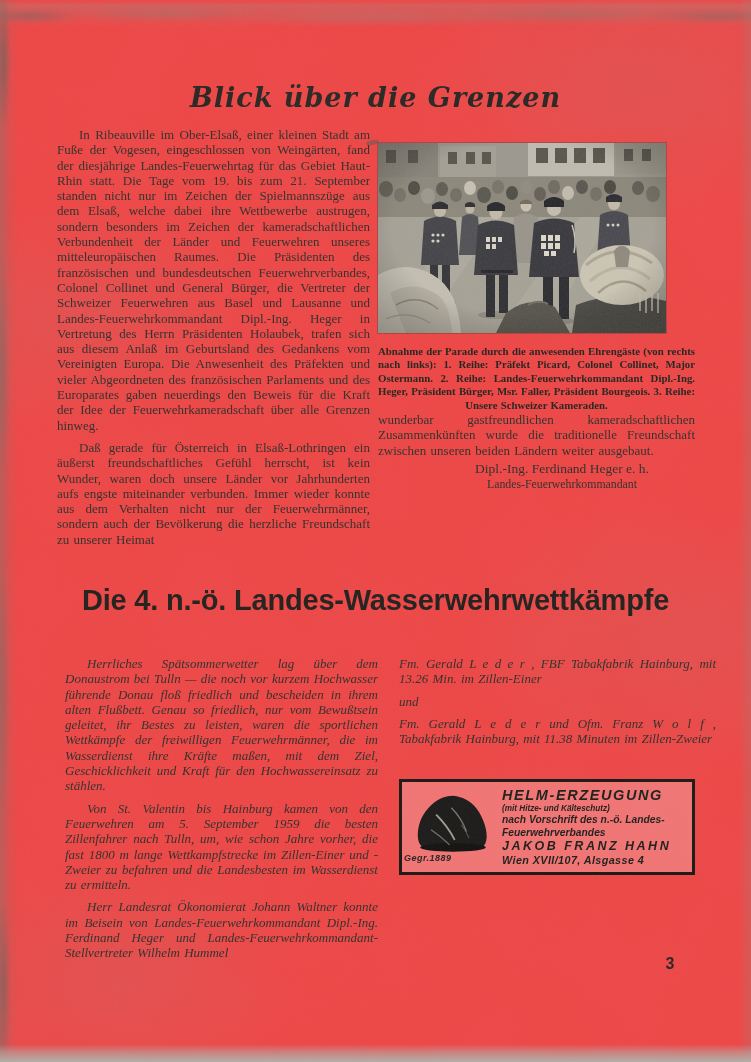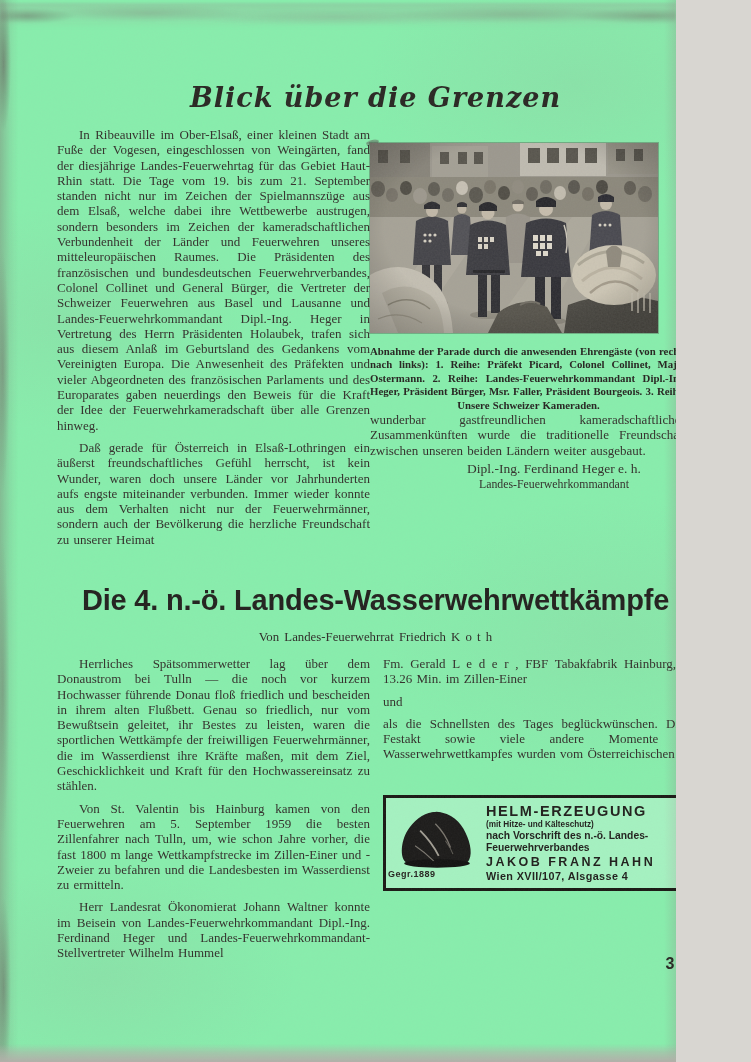--- a/index.html
+++ b/index.html
@@ -1,17 +1,17 @@
 <!DOCTYPE html>
 <html lang="de"><head>
 <meta charset="utf-8">
 <style>
   html,body{margin:0;padding:0;}
   body{width:751px;height:1062px;background:#d8d6d1;font-family:"Liberation Serif",serif;}
-  .page{position:relative;width:676px;height:1062px;background:#86efac;overflow:hidden;color:#2f2d28;}
+  .page{position:relative;width:751px;height:1062px;background:#ef4444;overflow:hidden;color:#2f2d28;}
 
   
   .scan-top{position:absolute;top:3px;left:0;width:100%;height:26px;pointer-events:none;
     background:
       radial-gradient(70px 11px at 4% 50%, rgba(105,102,95,.5), transparent 70%),
       radial-gradient(140px 12px at 22% 40%, rgba(130,127,120,.32), transparent 72%),
       radial-gradient(220px 11px at 50% 55%, rgba(140,137,130,.28), transparent 75%),
       radial-gradient(170px 12px at 76% 45%, rgba(125,122,115,.33), transparent 72%),
       radial-gradient(110px 11px at 96% 50%, rgba(110,107,100,.45), transparent 70%),
       linear-gradient(to bottom, rgba(150,147,140,.30), rgba(150,147,140,.12) 55%, rgba(150,147,140,0));
@@ -37,21 +37,21 @@
       radial-gradient(280px 160px at 15% 92%, rgba(150,147,139,.12), transparent 70%);}
   .smudge{position:absolute;top:140px;left:366px;width:13px;height:5px;border-radius:50%;
     background:rgba(90,88,82,.55);transform:rotate(-12deg);filter:blur(.5px);}
   .grain{position:absolute;inset:0;pointer-events:none;opacity:.35;}
 
   
   .title{position:absolute;top:82px;left:0;width:751px;text-align:center;
     font-family:"DejaVu Serif",serif;font-style:italic;font-weight:700;
     font-size:27px;letter-spacing:1px;color:#262420;}
   .cols{position:absolute;display:flex;}
-  .a1{top:127px;left:57px;gap:0;}
+  .a1{top:127px;left:57px;gap:8px;}
   .col-l{width:313px;}
   .col-r{width:317px;}
   p.body{margin:0;font-size:13px;line-height:15.3px;text-align:justify;word-spacing:1px;}
   p.body.indent{text-indent:22px;}
   p.body + p.body{margin-top:7px;}
 
   .photo-wrap{margin-top:16px;width:288px;height:190px;background:#b0aca2;
     box-shadow:0 0 0 1px rgba(60,58,52,.35);}
   .caption{margin:12px 0 0 0;font-size:10.8px;line-height:13.4px;font-weight:700;
     color:#22211d;text-align:justify;text-align-last:center;word-spacing:.5px;}
@@ -59,21 +59,21 @@
   .signature{margin:3px 18px 4px auto;width:230px;text-align:center;}
   .sig-name{font-size:13.5px;line-height:16px;}
   .sig-role{font-size:11.8px;line-height:14px;}
 
   
   .headline{position:absolute;top:584px;left:40px;width:671px;text-align:center;margin:0;
     font-family:"Liberation Sans",sans-serif;font-weight:700;font-size:29px;
     letter-spacing:-.2px;color:#1e1d1a;white-space:nowrap;}
   .byline{position:absolute;top:630px;left:0;width:751px;text-align:center;
     font-size:12.8px;color:#2a2824;word-spacing:2px;}
-  .a2{top:656px;left:57px;gap:13px;}
+  .a2{top:656px;left:65px;gap:21px;font-style:italic;}
   .entry{margin:0 0 0 16px;font-size:13px;line-height:16.2px;text-align:left;}
   .entry + .conj, .conj + .entry{margin-top:6px;}
   .conj{margin:6px 0 0 0;font-size:13px;line-height:15px;}
   .closing{margin-top:8px;}
 
   
   .ad{margin-top:33px;width:286px;border:3px solid #161511;background:rgba(255,255,255,.25);
     display:flex;align-items:center;padding:4px 2px;height:82px;}
   .ad-left{width:98px;flex:none;}
   .ad-left svg{display:block;margin:0 auto;}
@@ -277,32 +277,31 @@
       <p class="caption">Abnahme der Parade durch die anwesenden Ehrengäste (von rechts nach links): 1. Reihe: Präfekt Picard, Colonel Collinet, Major Ostermann. 2. Reihe: Landes-Feuerwehrkommandant Dipl.-Ing. Heger, Präsident Bürger, Msr. Faller, Präsident Bourgeois. 3. Reihe: Unsere Schweizer Kameraden.</p>
       <p class="body outro">wunderbar gastfreundlichen kameradschaftlichen Zusammenkünften wurde die traditionelle Freundschaft zwischen unseren beiden Ländern weiter ausgebaut.</p>
       <div class="signature">
         <div class="sig-name">Dipl.-Ing. Ferdinand Heger e. h.</div>
         <div class="sig-role">Landes-Feuerwehrkommandant</div>
       </div>
     </div>
   </div>
 
   <h2 class="headline">Die 4. n.-ö. Landes-Wasserwehrwettkämpfe</h2>
-  <div class="byline">Von Landes-Feuerwehrrat Friedrich K o t h</div>
 
   <div class="cols a2">
     <div class="col-l">
       <p class="body indent">Herrliches Spätsommerwetter lag über dem Donaustrom bei Tulln — die noch vor kurzem Hochwasser führende Donau floß friedlich und bescheiden in ihrem alten Flußbett. Genau so friedlich, nur vom Bewußtsein geleitet, ihr Bestes zu leisten, waren die sportlichen Wettkämpfe der freiwilligen Feuerwehrmänner, die im Wasserdienst ihre Kräfte maßen, mit dem Ziel, Geschicklichkeit und Kraft für den Hochwassereinsatz zu stählen.</p>
       <p class="body indent">Von St. Valentin bis Hainburg kamen von den Feuerwehren am 5. September 1959 die besten Zillenfahrer nach Tulln, um, wie schon Jahre vorher, die fast 1800 m lange Wettkampfstrecke im Zillen-Einer und -Zweier zu befahren und die Landesbesten im Wasserdienst zu ermitteln.</p>
       <p class="body indent">Herr Landesrat Ökonomierat Johann Waltner konnte im Beisein von Landes-Feuerwehrkommandant Dipl.-Ing. Ferdinand Heger und Landes-Feuerwehrkommandant-Stellvertreter Wilhelm Hummel</p>
     </div>
     <div class="col-r">
       <p class="body entry">Fm. Gerald L e d e r , FBF Tabakfabrik Hainburg, mit 13.26 Min. im Zillen-Einer</p>
       <p class="body conj">und</p>
-      <p class="body closing">als die Schnellsten des Tages beglückwünschen. Dieser Festakt sowie viele andere Momente des Wasserwehrwettkampfes wurden vom Österreichischen</p>
+      <p class="body entry">Fm. Gerald L e d e r und Ofm. Franz W o l f , Tabakfabrik Hainburg, mit 11.38 Minuten im Zillen-Zweier</p>
 
       <div class="ad">
         <div class="ad-left">
           <svg width="86" height="64" viewBox="0 0 100 76" xmlns="http://www.w3.org/2000/svg">
             <path d="M38,10 Q50,1 61,11 L59,20 Q49,14 41,20 Z" fill="#181716"></path>
             <path d="M14,66 C5,62 7,38 17,25 C27,11 39,5 51,6 C66,7 78,17 84,31 C90,43 93,59 86,66 C68,73 30,73 14,66 Z" fill="#181716"></path>
             <ellipse cx="50" cy="67" rx="39" ry="5" fill="#0e0e0d"></ellipse>
             <path d="M30,28 Q44,42 52,58" stroke="#b9b4a8" stroke-width="2.2" fill="none" opacity="0.85"></path>
             <path d="M48,20 Q60,32 66,48" stroke="#8f8a7f" stroke-width="1.6" fill="none" opacity="0.8"></path>
             <path d="M24,46 Q36,54 46,64" stroke="#a39d91" stroke-width="1.3" fill="none" opacity="0.7"></path>

